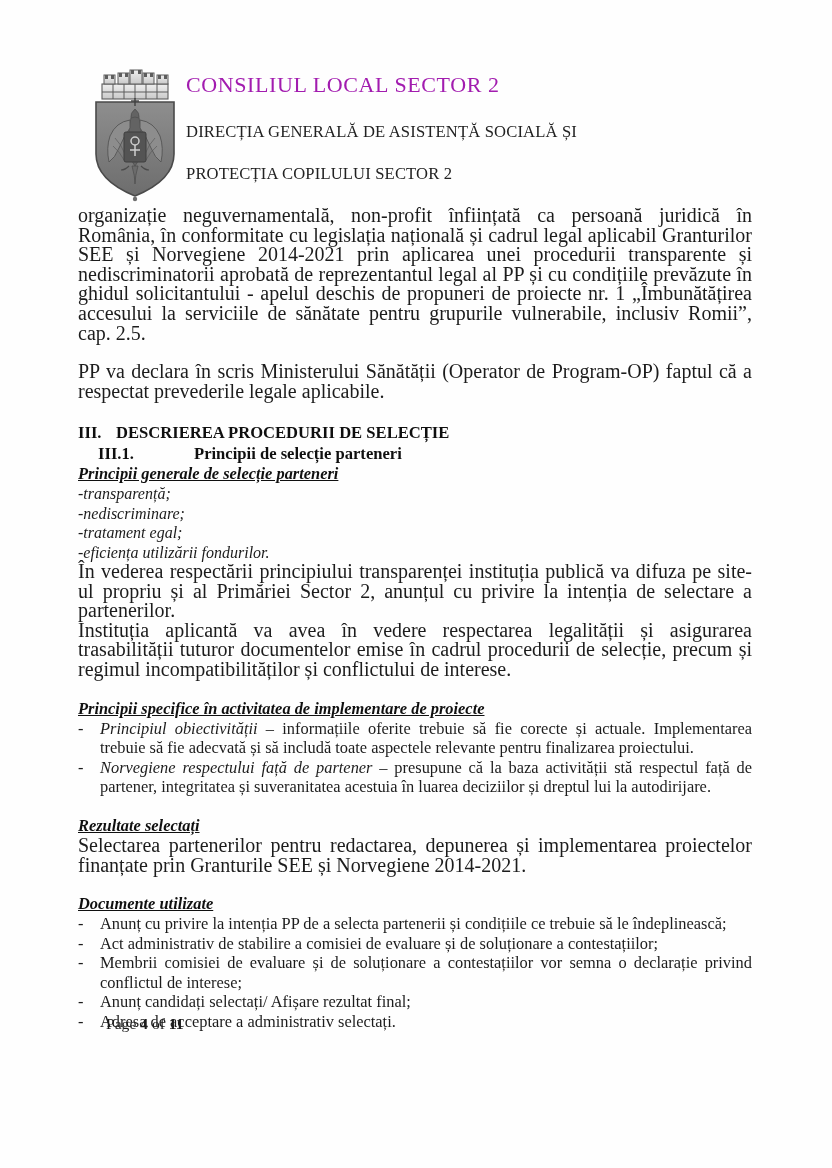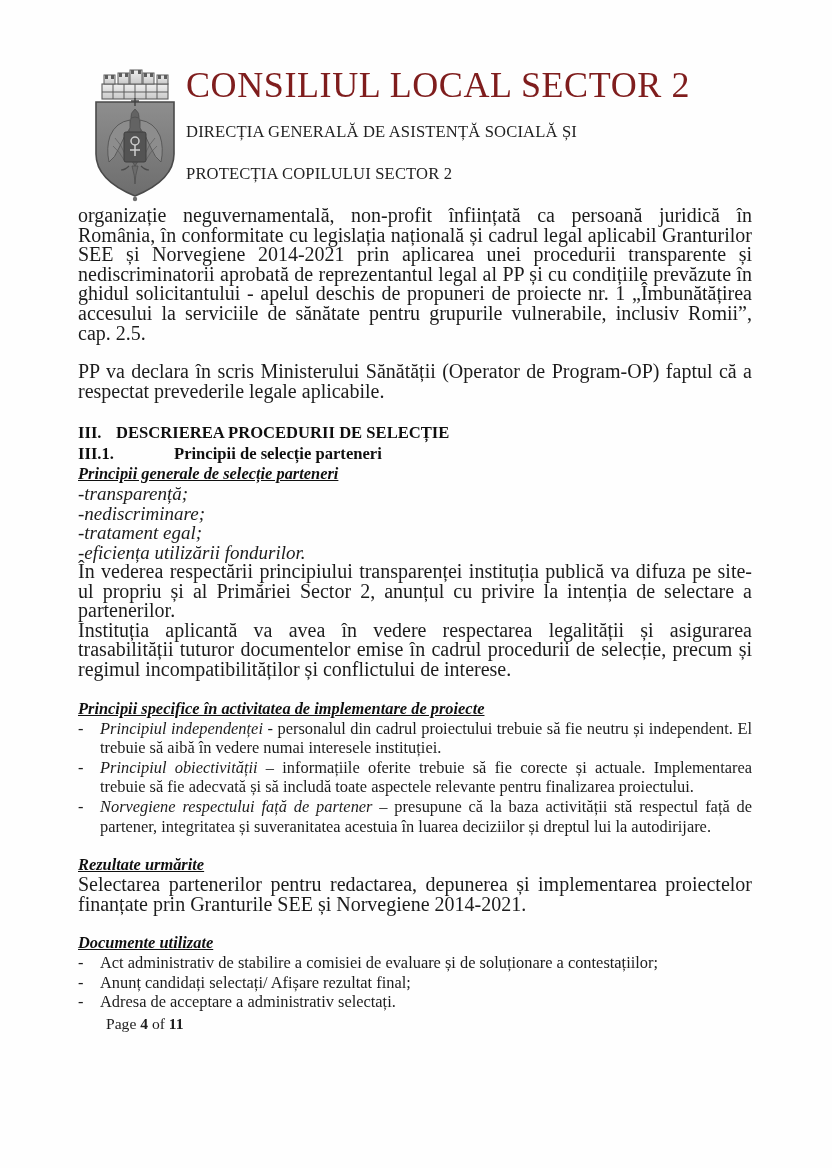--- a/index.html
+++ b/index.html
@@ -44,24 +44,24 @@
 
   .header-text {
     position: absolute;
     left: 110px;
     top: 6px;
     width: 570px;
   }
 
   .org-title {
     font-family: "Liberation Serif", "DejaVu Serif", serif;
-    font-size: 36px;
+    font-size: 22px;
     letter-spacing: 0.6px;
     line-height: 34px;
-    color: #7f1d1d;
+    color: #a21caf;
     white-space: nowrap;
   }
 
   .org-subtitle {
     font-family: "Liberation Serif", "DejaVu Serif", serif;
     font-size: 16.6px;
     letter-spacing: 0.15px;
     line-height: 22.5px;
     color: #222222;
     margin-top: 10px;
@@ -88,33 +88,33 @@
   .gap-lg { height: 22px; }
 
   .sec-head {
     font-size: 16.6px;
     font-weight: bold;
     line-height: 20.5px;
     color: #0f0f0f;
     white-space: nowrap;
   }
   .sec-head .num { display: inline-block; min-width: 38px; }
-  .sec-head .num-sub { display: inline-block; min-width: 96px; }
+  .sec-head .num-sub { display: inline-block; min-width: 96px; margin-left: 20px; }
 
   .sub-head-italic {
     font-size: 16.4px;
     font-weight: bold;
     font-style: italic;
     line-height: 20px;
     color: #101010;
     text-decoration: underline;
   }
 
   .bullet-italic {
-    font-size: 19px;
+    font-size: 16px;
     font-style: italic;
     line-height: 19.4px;
     color: #1c1c1c;
   }
 
   .dash-item {
     font-size: 16.4px;
     line-height: 19.6px;
     text-align: justify;
     color: #1c1c1c;
@@ -264,43 +264,46 @@
     <div class="bullet-italic">-tratament egal;</div>
     <div class="bullet-italic">-eficiența utilizării fondurilor.</div>
 
     <p class="para">În vederea respectării principiului transparenței instituția publică va difuza pe site-ul propriu și al Primăriei Sector 2, anunțul cu privire la intenția de selectare a partenerilor.</p>
     <p class="para">Instituția aplicantă va avea în vedere respectarea legalității și asigurarea trasabilității tuturor documentelor emise în cadrul procedurii de selecție, precum și regimul incompatibilităților și conflictului de interese.</p>
 
     <div class="gap-md"></div>
 
     <div class="sub-head-italic">Principii specifice în activitatea de implementare de proiecte</div>
 
-    <div class="dash-item">
-      <span class="dash">-</span><span class="lead-italic">Principiul independenței</span><span> - personalul din cadrul proiectului trebuie să fie neutru și independent. El trebuie să aibă în vedere numai interesele instituției.</span>
-    </div>
 
     <div class="dash-item">
       <span class="dash">-</span><span class="lead-italic">Principiul obiectivității</span><span> – informațiile oferite trebuie să fie corecte și actuale. Implementarea trebuie să fie adecvată și să includă toate aspectele relevante pentru finalizarea proiectului.</span>
     </div>
 
     <div class="dash-item">
       <span class="dash">-</span><span class="lead-italic">Norvegiene respectului față de partener</span><span> – presupune că la baza activității stă respectul față de partener, integritatea și suveranitatea acestuia în luarea deciziilor și dreptul lui la autodirijare.</span>
     </div>
 
     <div class="gap-md"></div>
 
-    <div class="sub-head-italic">Rezultate urmărite</div>
+    <div class="sub-head-italic">Rezultate selectați</div>
     <p class="para">Selectarea partenerilor pentru redactarea, depunerea și implementarea proiectelor finanțate prin Granturile SEE și Norvegiene 2014-2021.</p>
 
     <div class="gap-md"></div>
 
     <div class="sub-head-italic">Documente utilizate</div>
 
     <div class="dash-item">
+      <span class="dash">-</span><span>Anunț cu privire la intenția PP de a selecta partenerii și condițiile ce trebuie să le îndeplinească;</span>
+    </div>
+    <div class="dash-item">
       <span class="dash">-</span><span>Act administrativ de stabilire a comisiei de evaluare și de soluționare a contestațiilor;</span>
+    </div>
+    <div class="dash-item">
+      <span class="dash">-</span><span>Membrii comisiei de evaluare și de soluționare a contestațiilor vor semna o declarație privind conflictul de interese;</span>
     </div>
     <div class="dash-item">
       <span class="dash">-</span><span>Anunț candidați selectați/ Afișare rezultat final;</span>
     </div>
     <div class="dash-item">
       <span class="dash">-</span><span>Adresa de acceptare a administrativ selectați.</span>
     </div>
 
   </div>
 

